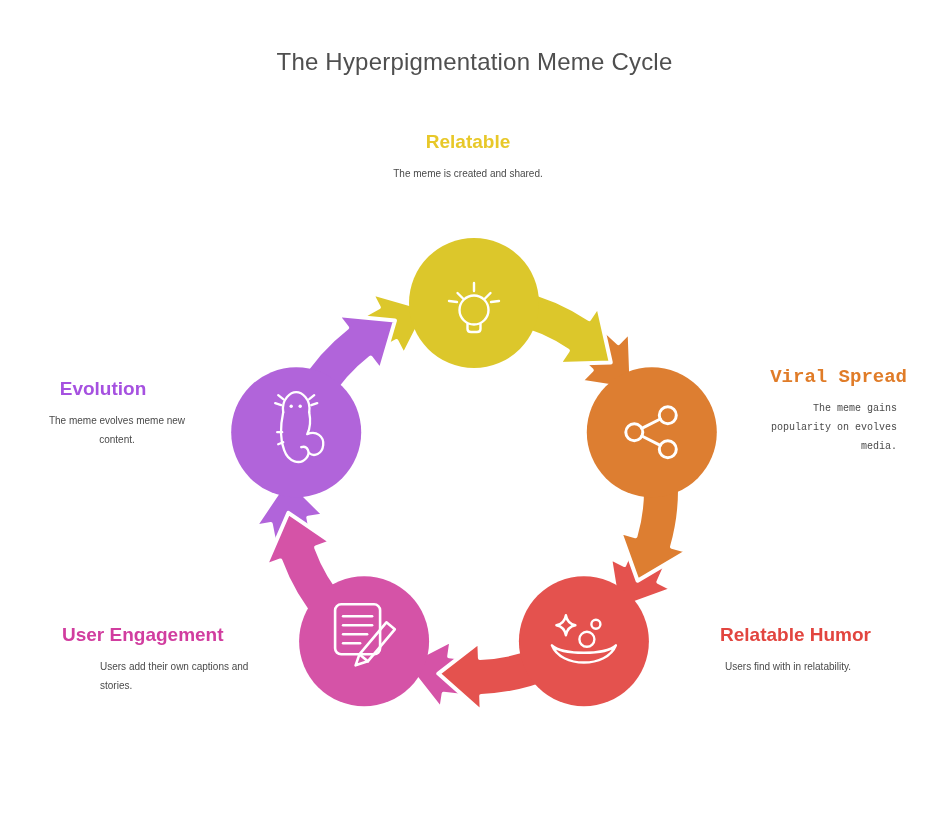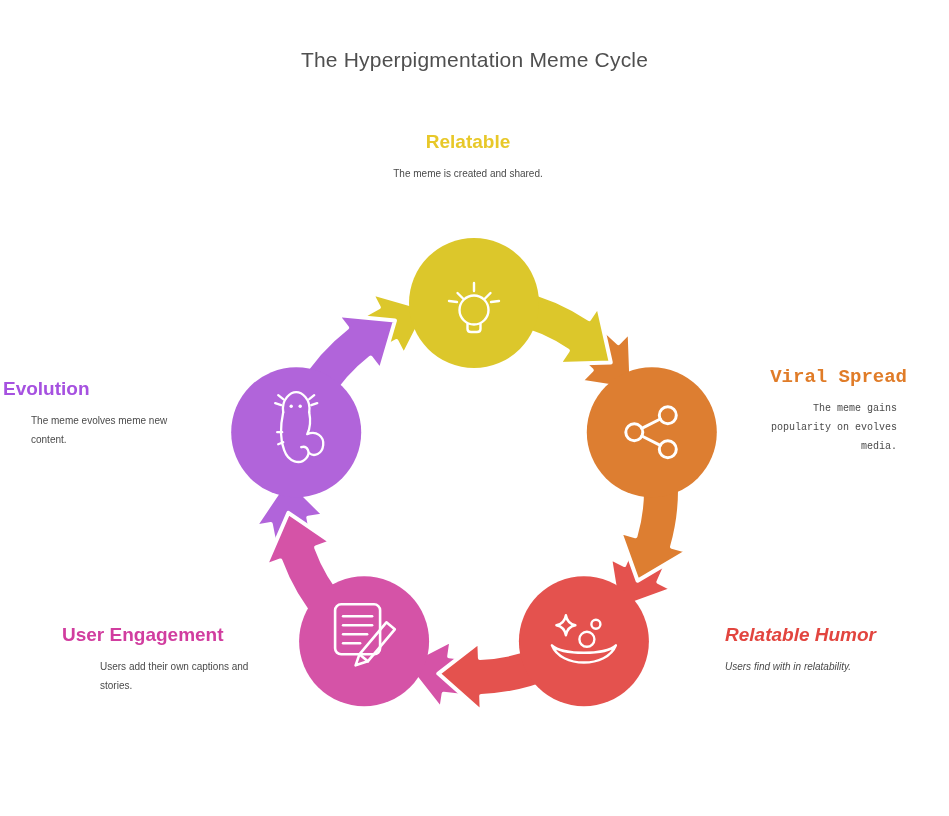--- a/index.html
+++ b/index.html
@@ -6,36 +6,36 @@
   .canvas{
     position:relative;
     width:949px;height:816px;
     background:#ffffff;
     overflow:hidden;
     font-family:"Liberation Sans","DejaVu Sans",sans-serif;
   }
   .title{
     position:absolute;top:48px;left:0;width:100%;
     text-align:center;
-    font-size:21px;font-weight:400;color:#4f4f4f;
+    font-size:24px;font-weight:400;color:#4f4f4f;
     letter-spacing:.2px;
   }
   .diagram-svg{position:absolute;left:0;top:0;}
   .label{position:absolute;}
   .heading{font-size:19px;font-weight:700;line-height:22px;}
   .desc{font-size:10px;line-height:19px;color:#4a4a4a;margin-top:11px;}
   .lbl-creation{left:318px;top:131px;width:300px;text-align:center;}
   .lbl-creation .desc{width:185px;margin-left:auto;margin-right:auto;}
   .lbl-viral{left:747px;top:366px;width:160px;text-align:right;font-family:Liberation Mono, monospace;}
   .lbl-viral .desc{width:150px;}
-  .lbl-humor{left:725px;top:624px;width:170px;text-align:left;font-style:italic;}
+  .lbl-humor{left:701px;top:624px;width:170px;text-align:right;}
   .lbl-humor .desc{width:150px;}
   .lbl-engagement{right:687px;top:624px;width:200px;text-align:left;}
   .lbl-engagement .desc{width:162px;margin-left:auto;}
-  .lbl-evolution{right:746px;top:378px;width:200px;text-align:left;}
+  .lbl-evolution{right:746px;top:378px;width:200px;text-align:center;}
   .lbl-evolution .desc{width:172px;margin-left:auto;}
   .icon{stroke:#ffffff;fill:none;stroke-linecap:round;stroke-linejoin:round;}
 </style>
 </head>
 <body>
 
 <div class="canvas">
 
   <div class="title">The Hyperpigmentation Meme Cycle</div>
 

